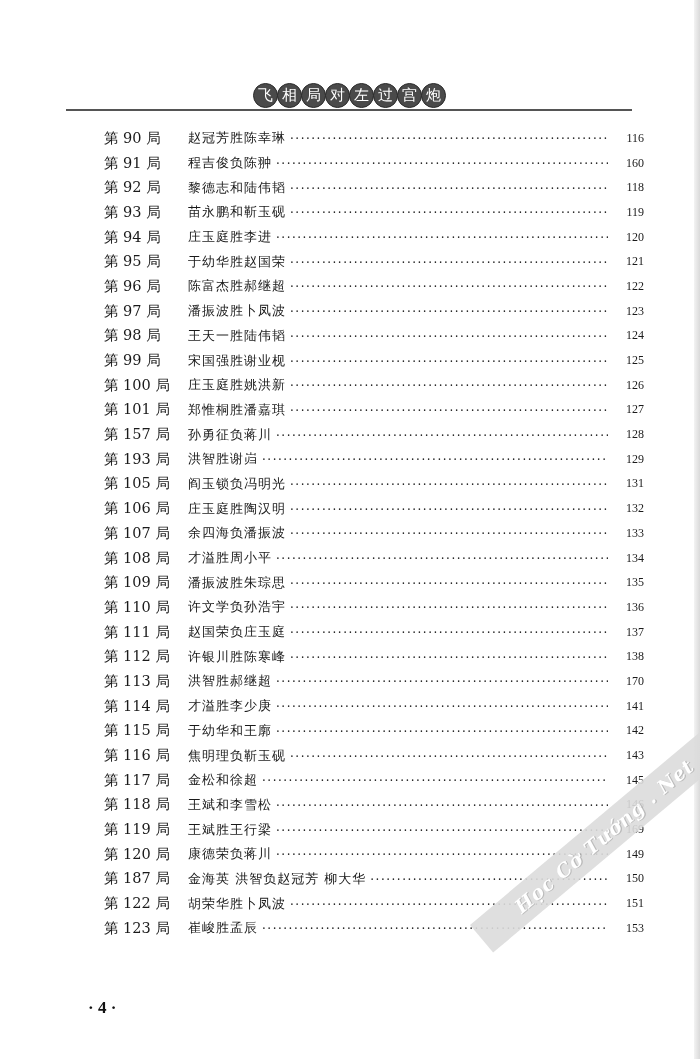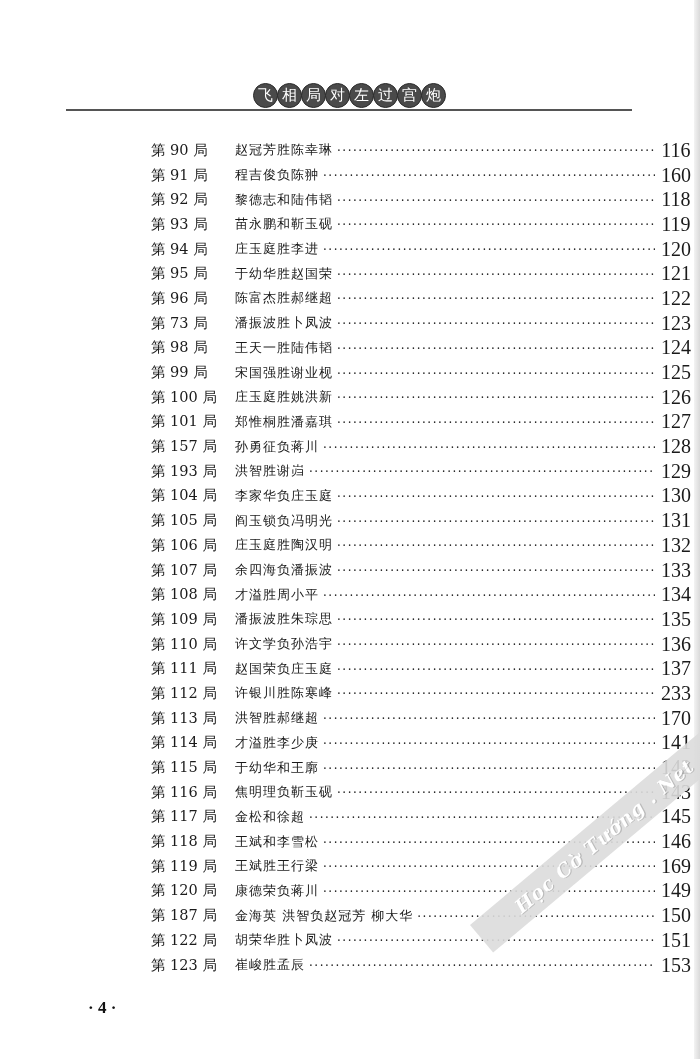--- a/index.html
+++ b/index.html
@@ -53,24 +53,23 @@
     .header-rule {
       position: absolute;
       top: 109px;
       left: 66px;
       width: 566px;
       height: 2px;
       background: #555555;
     }
     .toc {
       position: absolute;
-      top: 138px;
+      top: 126px;
       left: 104px;
       width: 540px;
-      margin-left: 47px;
     }
     .toc-row {
       position: relative;
       height: 24.7px;
       display: flex;
       align-items: center;
       font-size: 15px;
       white-space: nowrap;
     }
     .toc-num {
@@ -93,23 +92,23 @@
       letter-spacing: 1.5px;
       position: relative;
       top: 1px;
     }
     .toc-dots::before {
       content: "··························································································································";
     }
     .toc-page {
       flex: 0 0 auto;
       width: 30px;
-      text-align: center;
+      text-align: right;
       font-family: "Liberation Serif", serif;
-      font-size: 20px;
+      font-size: 12px;
     }
     .ghost-col {
       position: absolute;
       left: 66px;
       top: 700px;
       width: 36px;
       color: #d4d4d4;
       font-family: "Liberation Serif", serif;
       font-size: 14px;
       text-align: right;
@@ -203,21 +202,21 @@
       <span class="toc-dots"></span>
       <span class="toc-page">121</span>
     </div>
   <div class="toc-row">
       <span class="toc-num">第 96 局</span>
       <span class="toc-title">陈富杰胜郝继超</span>
       <span class="toc-dots"></span>
       <span class="toc-page">122</span>
     </div>
   <div class="toc-row">
-      <span class="toc-num">第 73 局</span>
+      <span class="toc-num">第 97 局</span>
       <span class="toc-title">潘振波胜卜凤波</span>
       <span class="toc-dots"></span>
       <span class="toc-page">123</span>
     </div>
   <div class="toc-row">
       <span class="toc-num">第 98 局</span>
       <span class="toc-title">王天一胜陆伟韬</span>
       <span class="toc-dots"></span>
       <span class="toc-page">124</span>
     </div>
@@ -245,26 +244,20 @@
       <span class="toc-dots"></span>
       <span class="toc-page">128</span>
     </div>
   <div class="toc-row">
       <span class="toc-num wide">第 193 局</span>
       <span class="toc-title">洪智胜谢岿</span>
       <span class="toc-dots"></span>
       <span class="toc-page">129</span>
     </div>
   <div class="toc-row">
-      <span class="toc-num wide">第 104 局</span>
-      <span class="toc-title">李家华负庄玉庭</span>
-      <span class="toc-dots"></span>
-      <span class="toc-page">130</span>
-    </div>
-  <div class="toc-row">
       <span class="toc-num wide">第 105 局</span>
       <span class="toc-title">阎玉锁负冯明光</span>
       <span class="toc-dots"></span>
       <span class="toc-page">131</span>
     </div>
   <div class="toc-row">
       <span class="toc-num wide">第 106 局</span>
       <span class="toc-title">庄玉庭胜陶汉明</span>
       <span class="toc-dots"></span>
       <span class="toc-page">132</span>
@@ -296,21 +289,21 @@
   <div class="toc-row">
       <span class="toc-num wide">第 111 局</span>
       <span class="toc-title">赵国荣负庄玉庭</span>
       <span class="toc-dots"></span>
       <span class="toc-page">137</span>
     </div>
   <div class="toc-row">
       <span class="toc-num wide">第 112 局</span>
       <span class="toc-title">许银川胜陈寒峰</span>
       <span class="toc-dots"></span>
-      <span class="toc-page">233</span>
+      <span class="toc-page">138</span>
     </div>
   <div class="toc-row">
       <span class="toc-num wide">第 113 局</span>
       <span class="toc-title">洪智胜郝继超</span>
       <span class="toc-dots"></span>
       <span class="toc-page">170</span>
     </div>
   <div class="toc-row">
       <span class="toc-num wide">第 114 局</span>
       <span class="toc-title">才溢胜李少庚</span>

